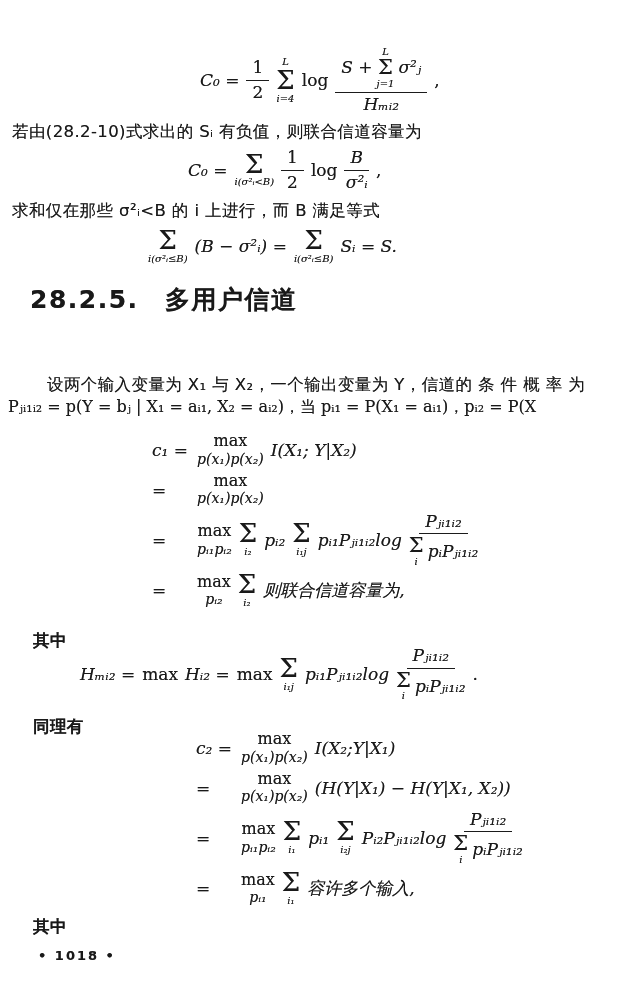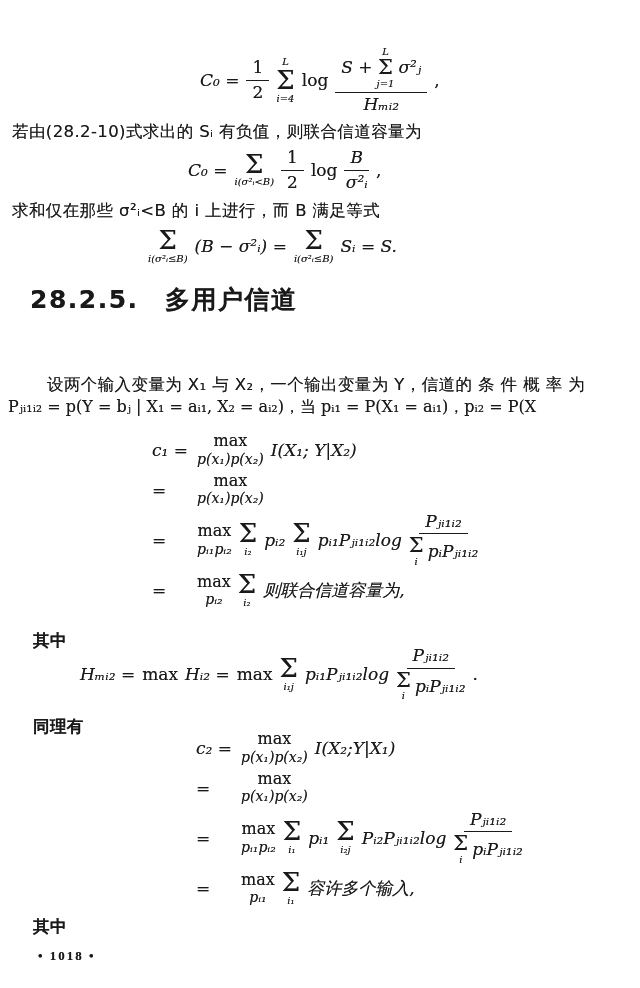--- a/index.html
+++ b/index.html
@@ -22,21 +22,21 @@
   .frac .den{display:flex;align-items:center;justify-content:center;gap:4px;padding-top:2px;}
   .sum{display:inline-flex;flex-direction:column;align-items:center;line-height:1;}
   .sum .lim{font-size:10px;font-style:italic;line-height:1.2;letter-spacing:0;}
   .sum .sg{font-size:26px;line-height:0.95;font-style:normal;
            font-family:"DejaVu Serif","Liberation Serif",serif;}
   .sum.small .sg{font-size:21px;}
   .munder{display:inline-flex;flex-direction:column;align-items:center;line-height:1;}
   .munder .base{font-style:normal;font-size:16px;line-height:1.1;}
   .munder .under{font-size:14px;font-style:italic;line-height:1.3;text-align:right;}
   .crow{margin-bottom:4px;}
-  .footer{font-size:13px;font-weight:bold;letter-spacing:2px;font-family:Liberation Serif, serif;}
+  .footer{font-size:13px;font-weight:bold;letter-spacing:2px;}
   
   .b-p1{top:20px;left:33px}
   .b-f1{top:46px;left:200px}
   .b-p2{top:121px;left:12px}
   .b-f2{top:148px;left:188px}
   .b-p3{top:200px;left:12px}
   .b-f3{top:228px;left:148px}
   .b-h{top:283px;left:30px}
   .b-def{top:321px;left:14px;width:612px;white-space:normal;line-height:1.48;}
   .b-def .first{display:inline-block;text-indent:33px;}
@@ -217,20 +217,21 @@
         <span class="under">p(x₁)p(x₂)</span>
       </span>
       <span class="mi">I(X₂;Y|X₁)</span>
     </div>
     <div class="eqrow crow">
       <span class="eqlhs">=</span>
       <span class="munder">
         <span class="base">max</span>
         <span class="under">p(x₁)p(x₂)</span>
       </span>
+      <span class="mi">(H(Y|X₁) − H(Y|X₁, X₂))</span>
     </div>
     <div class="eqrow crow">
       <span class="eqlhs">=</span>
       <span class="munder">
         <span class="base">max</span>
         <span class="under">pᵢ₁pᵢ₂</span>
       </span>
       <span class="sum">
         <span class="sg">Σ</span>
         <span class="lim">i₁</span>

